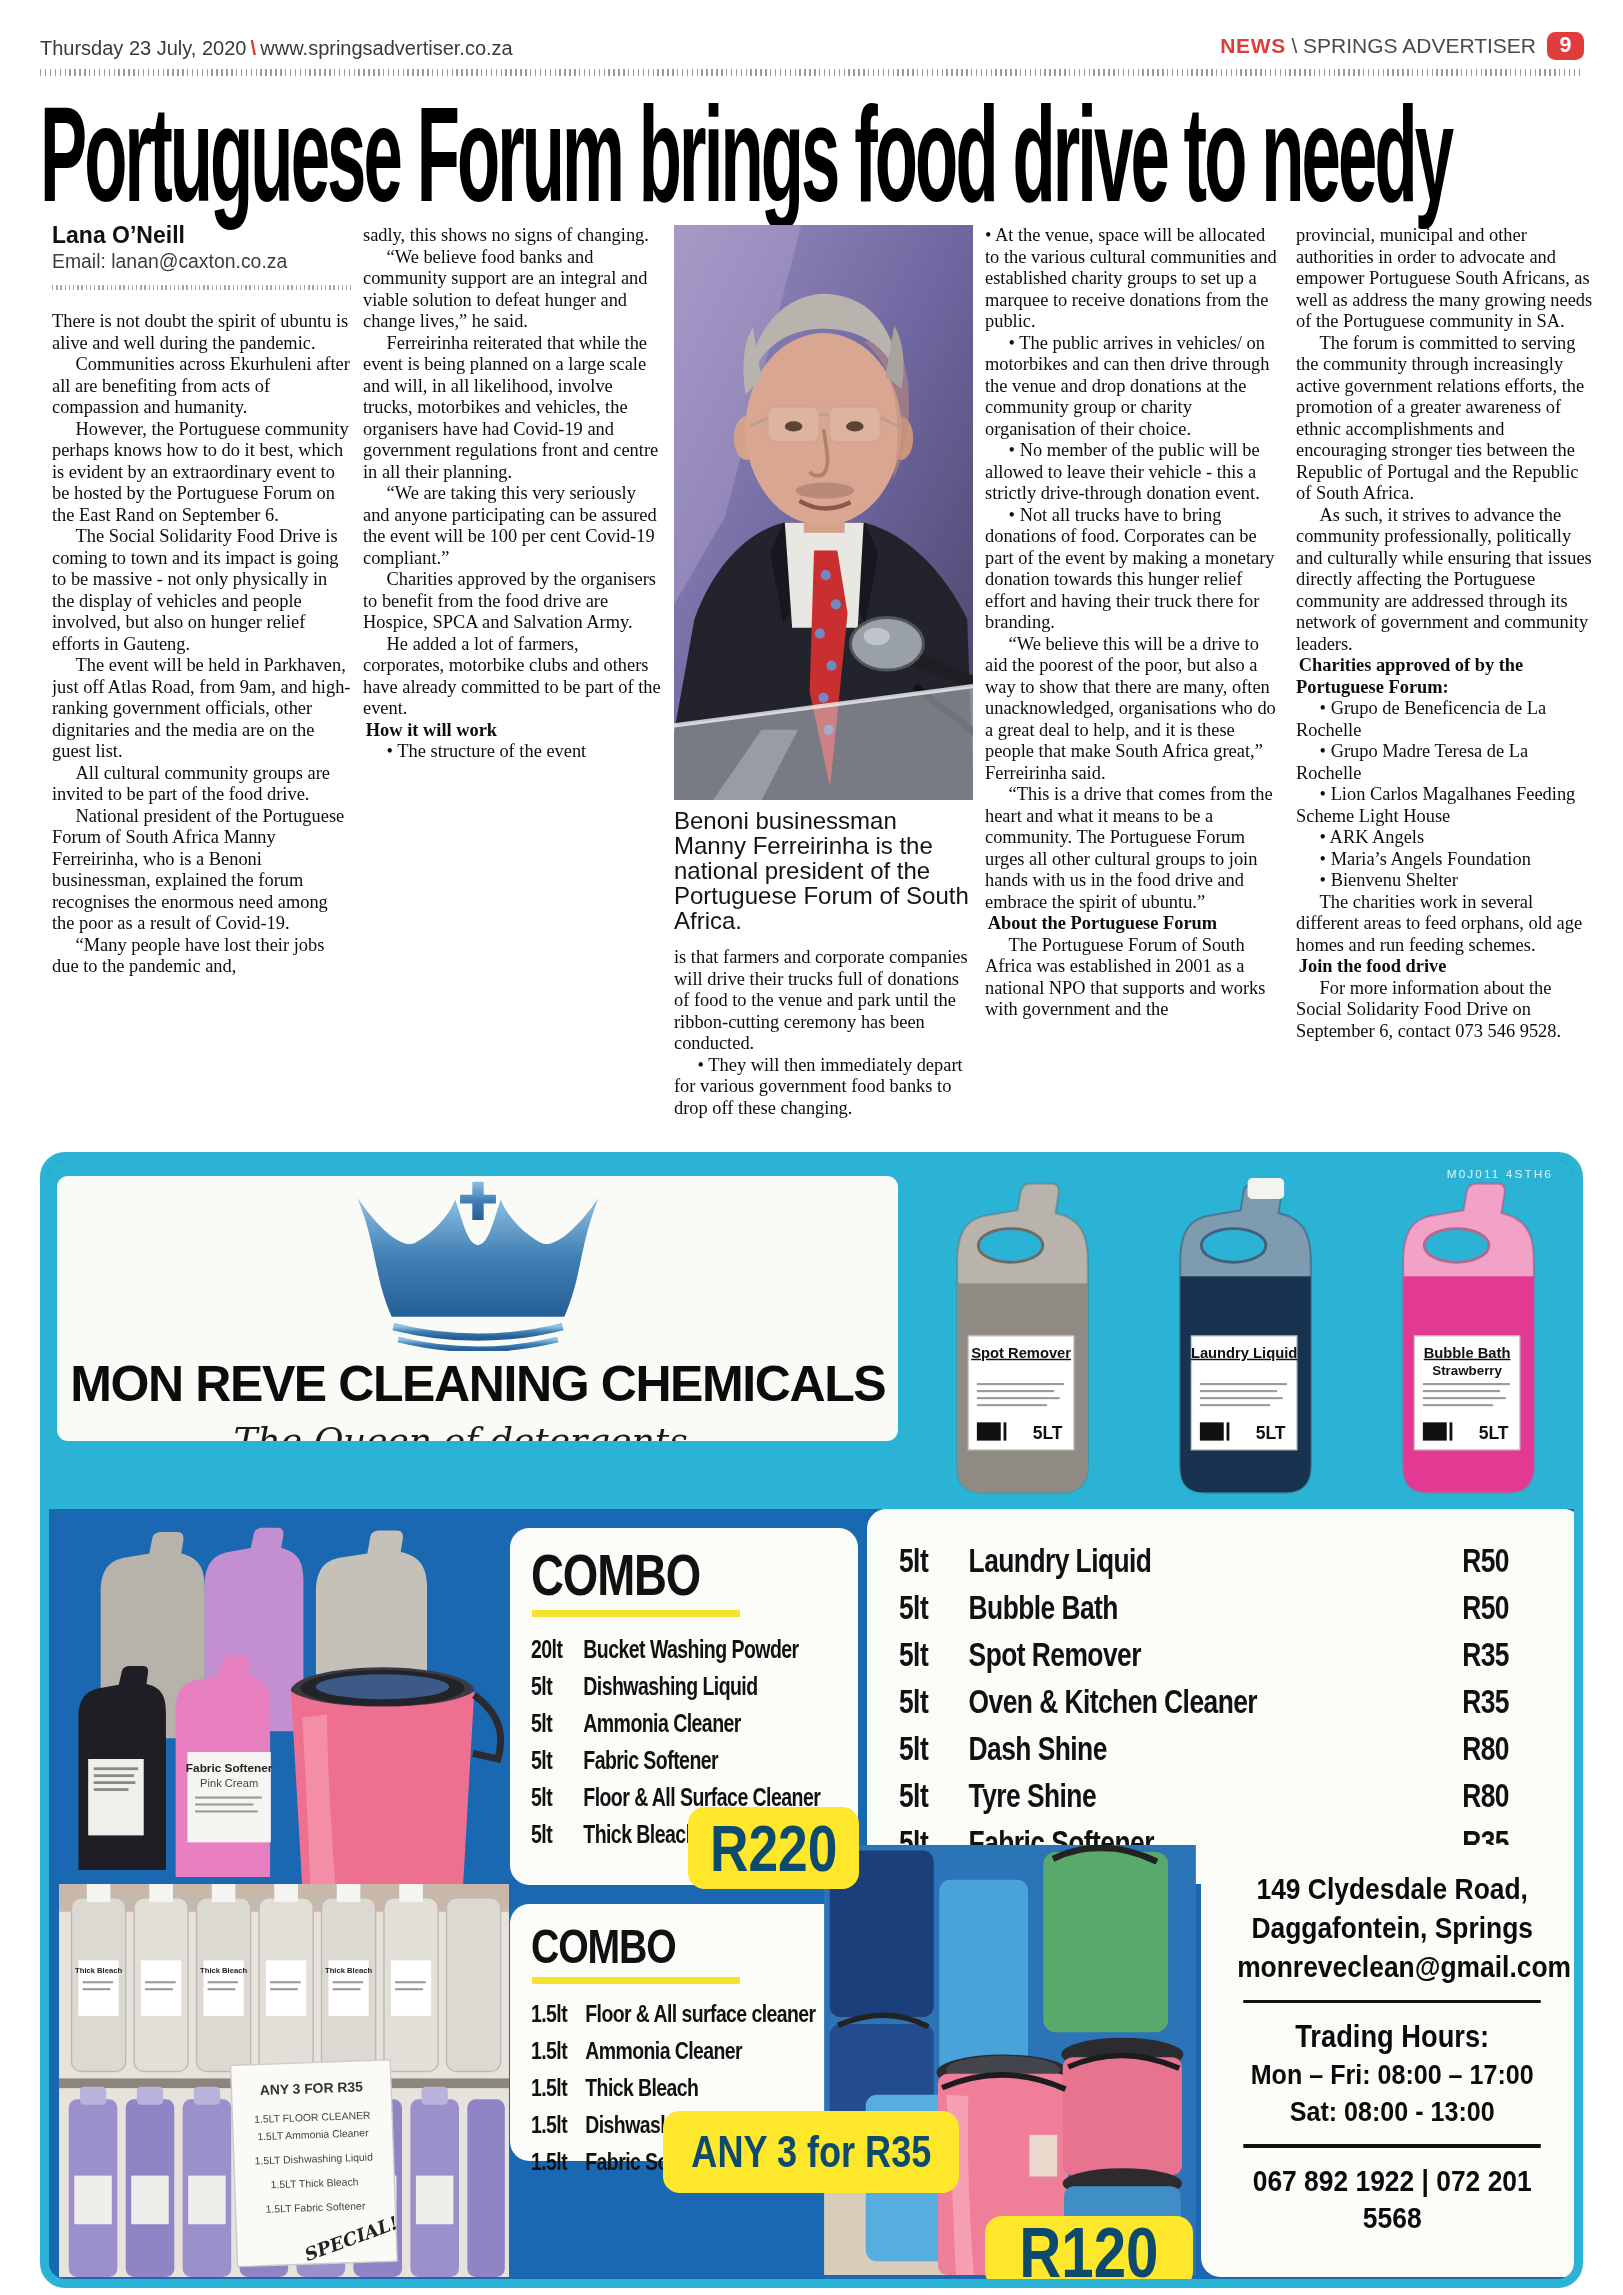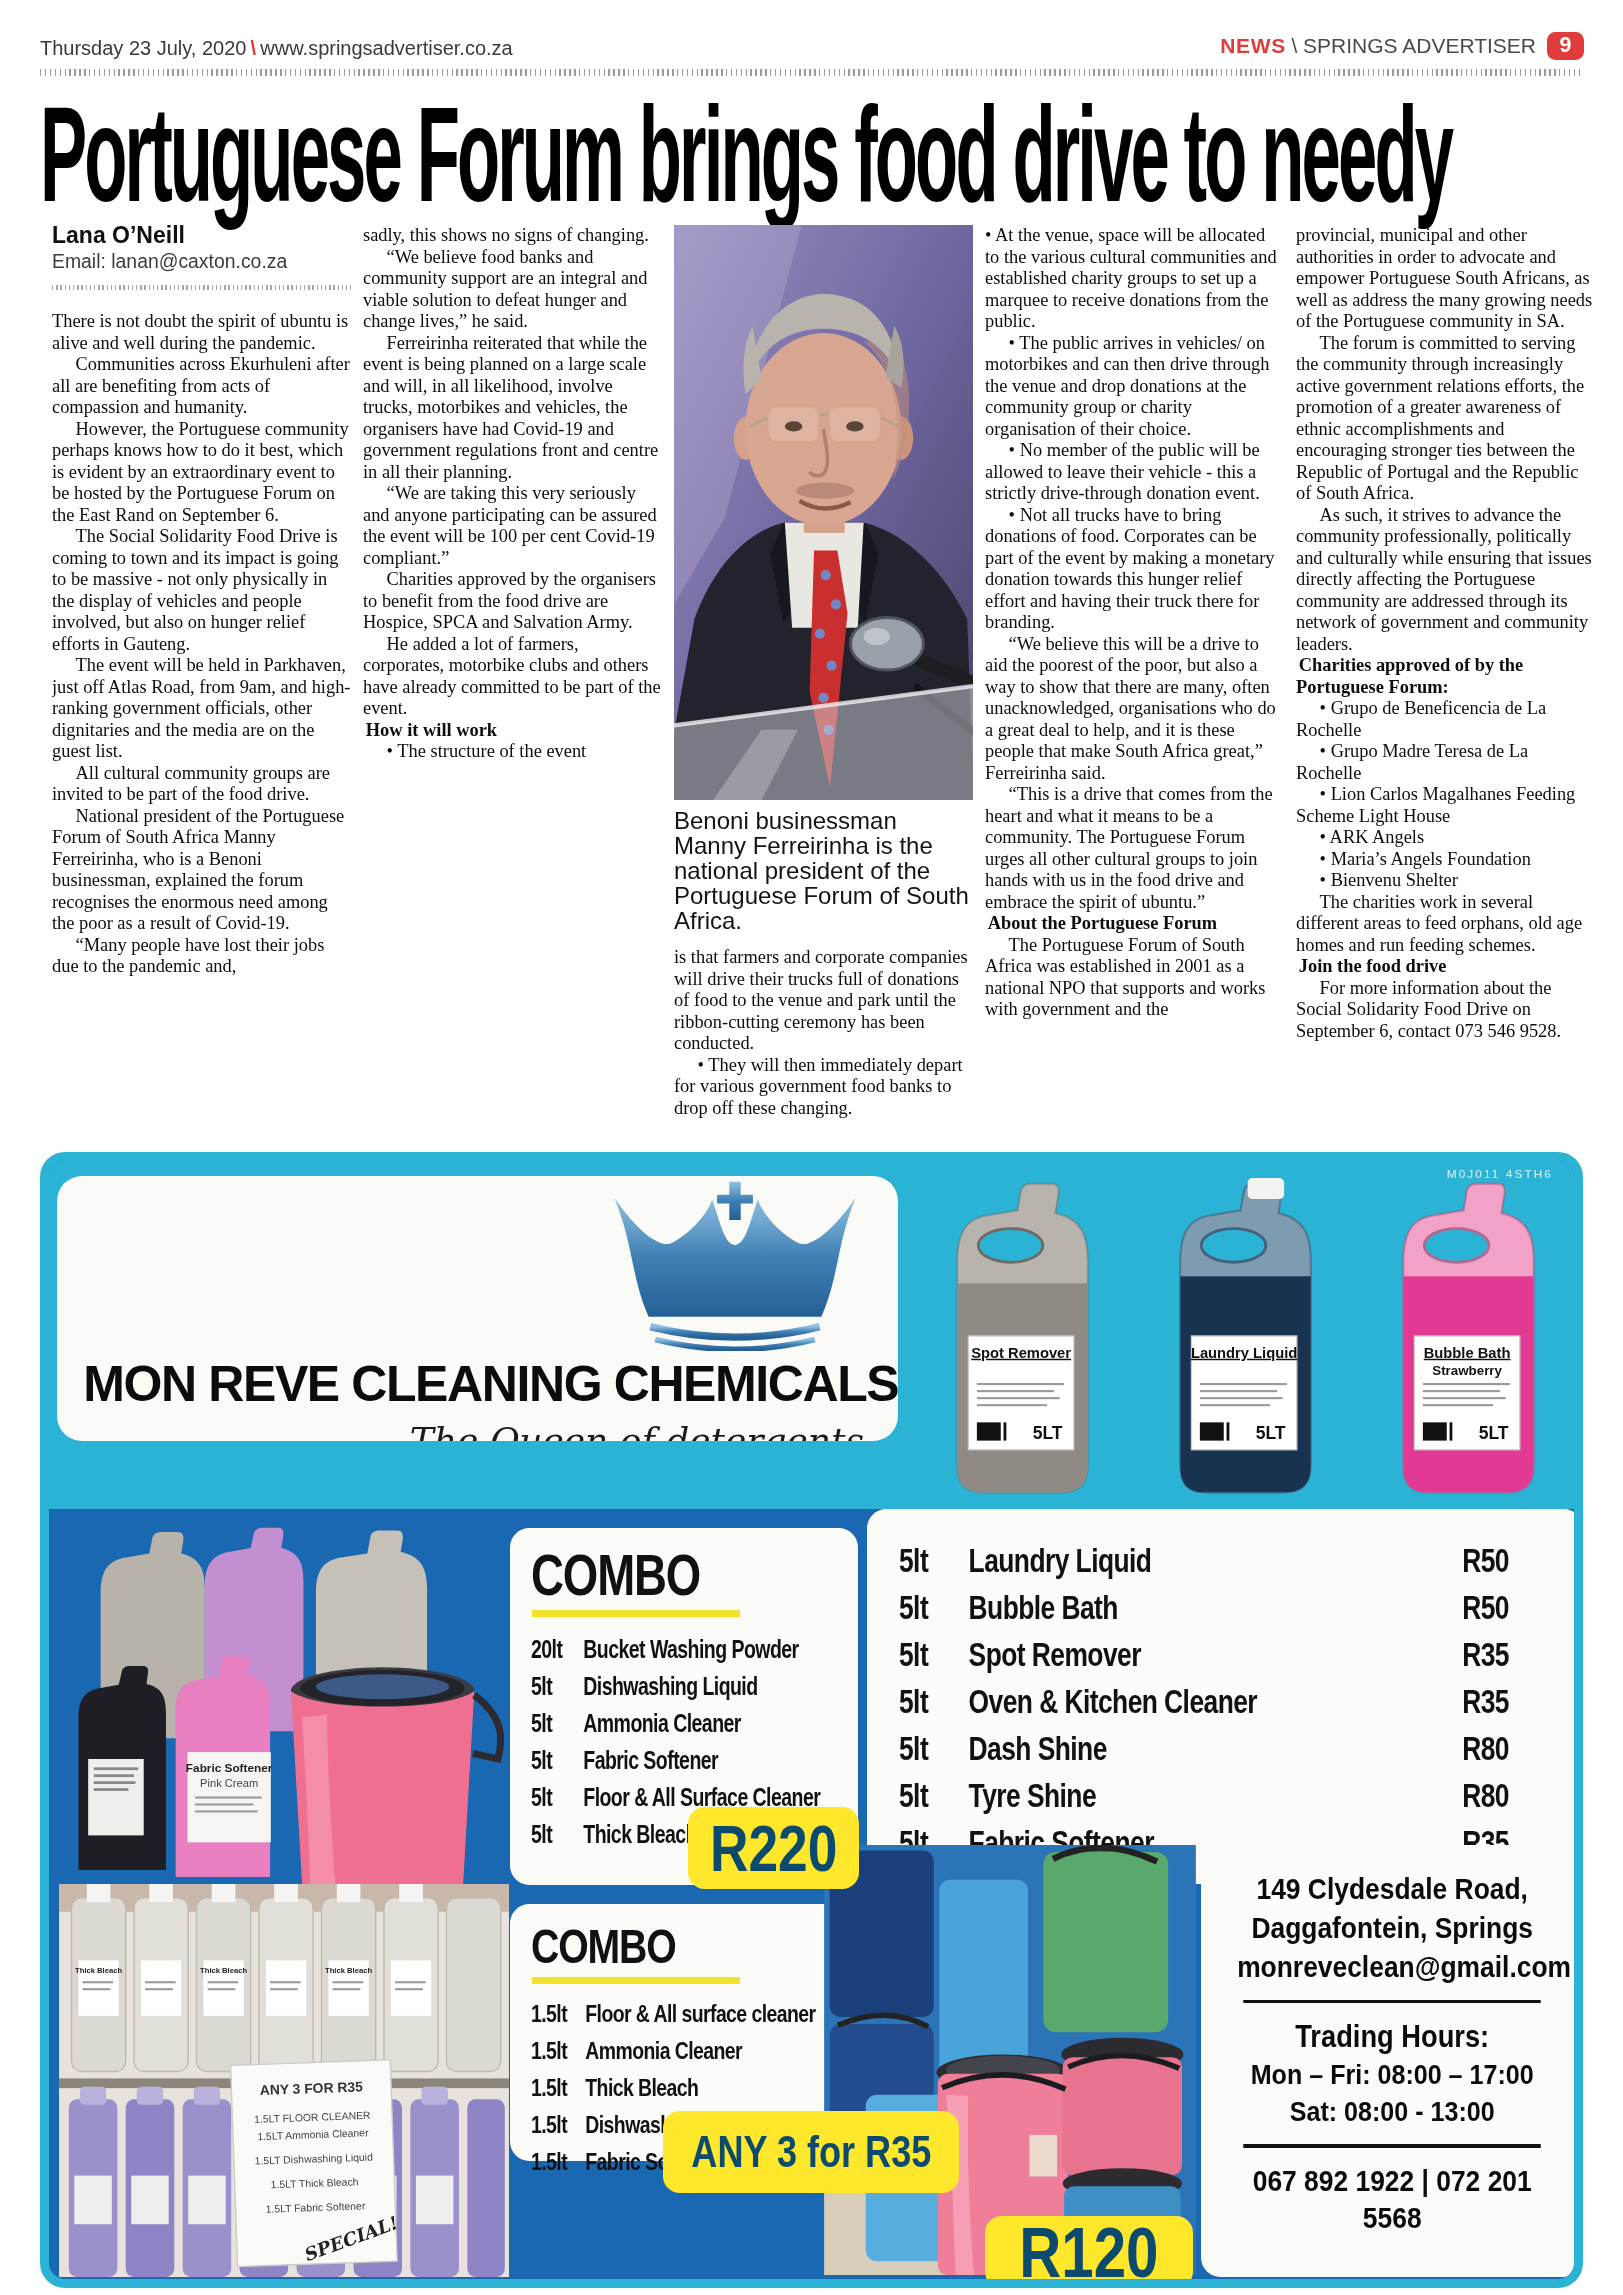--- a/index.html
+++ b/index.html
@@ -40,21 +40,21 @@
   .photo-fig{margin:0 0 8.3px 0;line-height:0;}
   .caption{font-family:"Liberation Sans",sans-serif;font-size:24px;line-height:25px;
            margin:8.3px 0 14px 0;color:#141414;}
 
   
   .ad{position:absolute;left:40px;top:1152px;width:1543px;height:1136px;box-sizing:border-box;
       border:9.7px solid #2bb3d6;border-radius:25px;background:#1a67b2;overflow:hidden;}
   .ad-top{position:absolute;top:0;left:0;right:0;height:348px;background:#2bb3d6;}
   .ad-code{position:absolute;top:5.6px;right:21px;color:#dff2f8;font-size:11.8px;letter-spacing:2.1px;}
   .brand-panel{position:absolute;left:8.3px;top:15.3px;width:841px;height:265px;background:#fafaf7;
-               border-radius:25px;text-align:right;overflow:hidden;}
+               border-radius:11px;text-align:center;overflow:hidden;}
   .brand{font-size:50px;font-weight:bold;letter-spacing:-1.4px;color:#0c0c0c;margin-top:1.4px;}
   .tag1{font-family:"DejaVu Serif",serif;font-style:italic;font-size:36px;color:#1a1a1a;margin-top:7px;}
   .tag2{font-family:"DejaVu Serif",serif;font-style:italic;font-size:24px;color:#1a1a1a;margin-top:5.6px;}
   .jugs{position:absolute;left:864px;top:16.7px;width:658px;height:323px;display:flex;gap:11px;}
   .jug{flex:1 1 0;}
 
   .ad-photo{position:absolute;line-height:0;}
   #photo1{left:9.7px;top:348px;width:450px;height:375px;}
   #photo2{left:9.7px;top:723px;width:450px;height:393px;}
   #photo3{left:775px;top:684px;width:372px;height:430px;}

